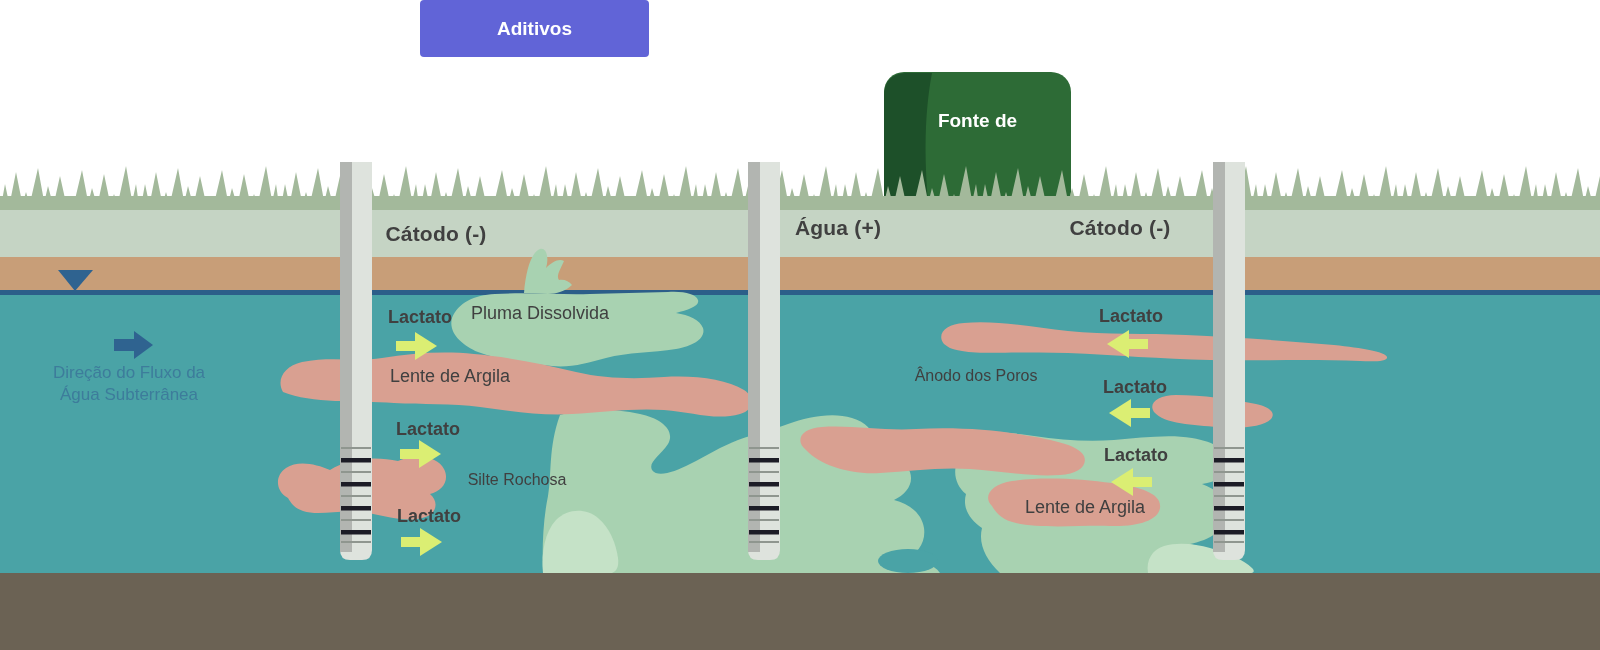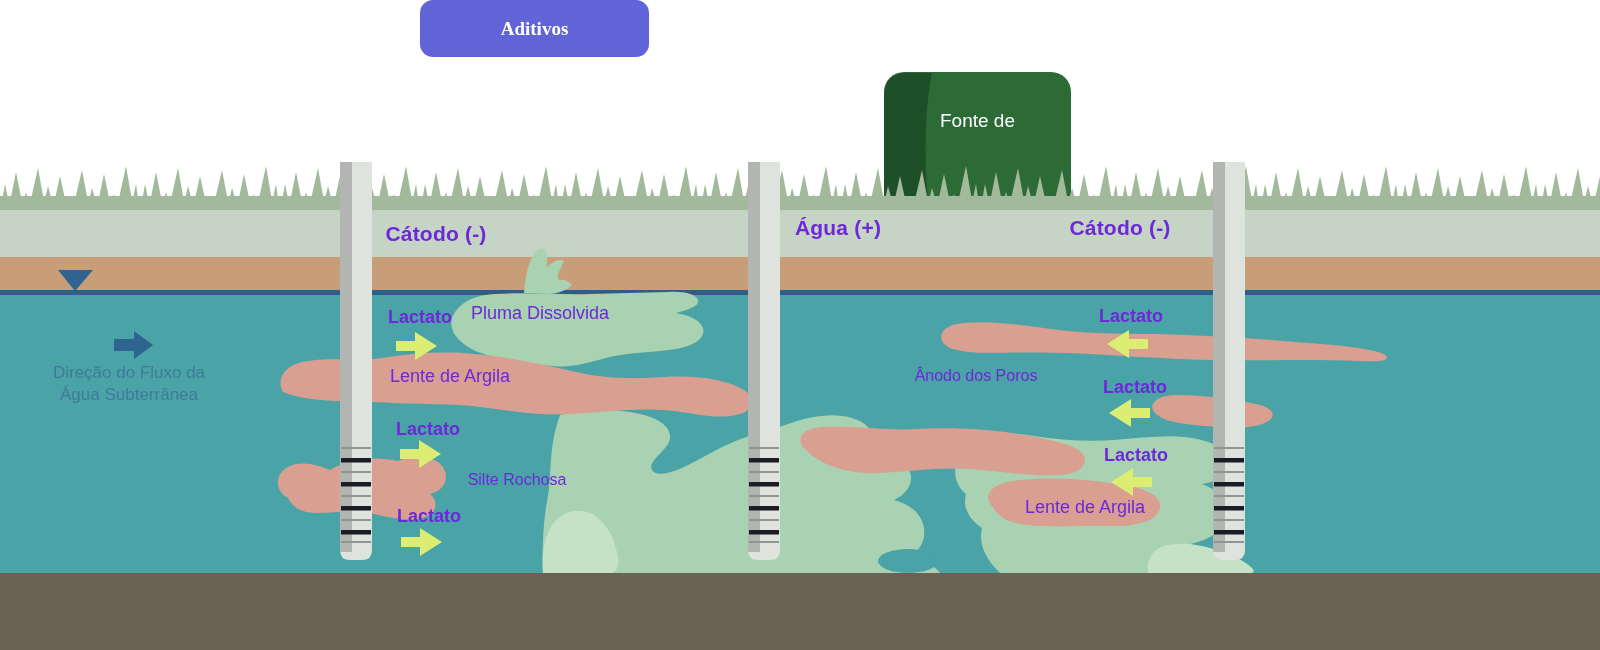--- a/index.html
+++ b/index.html
@@ -1,31 +1,31 @@
 <!DOCTYPE html>
 <html><head>
 <meta charset="utf-8">
 <style>
   html,body{margin:0;padding:0;background:#ffffff;}
   #stage{position:relative;width:1600px;height:650px;overflow:hidden;background:#ffffff;
          font-family:"Liberation Sans","DejaVu Sans",sans-serif;}
   #bg{position:absolute;left:0;top:0;}
-  .lbl{position:absolute;transform:translateX(-50%);white-space:nowrap;color:#6d28d9;text-align:center;}
+  .lbl{position:absolute;transform:translateX(-50%);white-space:nowrap;color:#404040;text-align:center;}
   .electrode{font-size:21px;font-weight:bold;letter-spacing:.2px;}
   .lactato{font-size:18px;font-weight:bold;}
   .region{font-size:18px;font-weight:400;}
   .small{font-size:16px;font-weight:400;}
   .wrap{white-space:normal;line-height:1.22;}
   .flowlbl{color:#3d7c9b;font-size:17px;width:190px;white-space:normal;line-height:1.3;}
   .rock{font-size:21px;font-weight:bold;color:#1f2750;}
   #additives-btn{position:absolute;left:420px;top:0;width:229px;height:57px;background:#6164d7;
-     border-radius:13px;display:flex;align-items:center;justify-content:center;border:none;cursor:pointer;font-family:Liberation Serif, serif;}
+     border-radius:4px;display:flex;align-items:center;justify-content:center;border:none;cursor:pointer;}
   #additives-btn span{color:#ffffff;font-size:19px;font-weight:bold;}
   #psu-label{position:absolute;left:884px;top:108px;width:187px;text-align:center;color:#ffffff;
-     font-size:19px;font-weight:normal;line-height:1.35;}
+     font-size:19px;font-weight:bold;line-height:1.35;}
   .arr{position:absolute;width:42px;height:28px;}
   .arr .bar{position:absolute;top:9px;width:20px;height:10px;background:#dbee73;}
   .arr .head{position:absolute;top:0;width:0;height:0;border-top:14px solid transparent;border-bottom:14px solid transparent;}
   .arr.right .bar{left:0;}
   .arr.right .head{left:19px;border-left:22px solid #dbee73;}
   .arr.left .bar{right:0;}
   .arr.left .head{right:19px;border-right:22px solid #dbee73;}
 </style>
 </head>
 <body>

